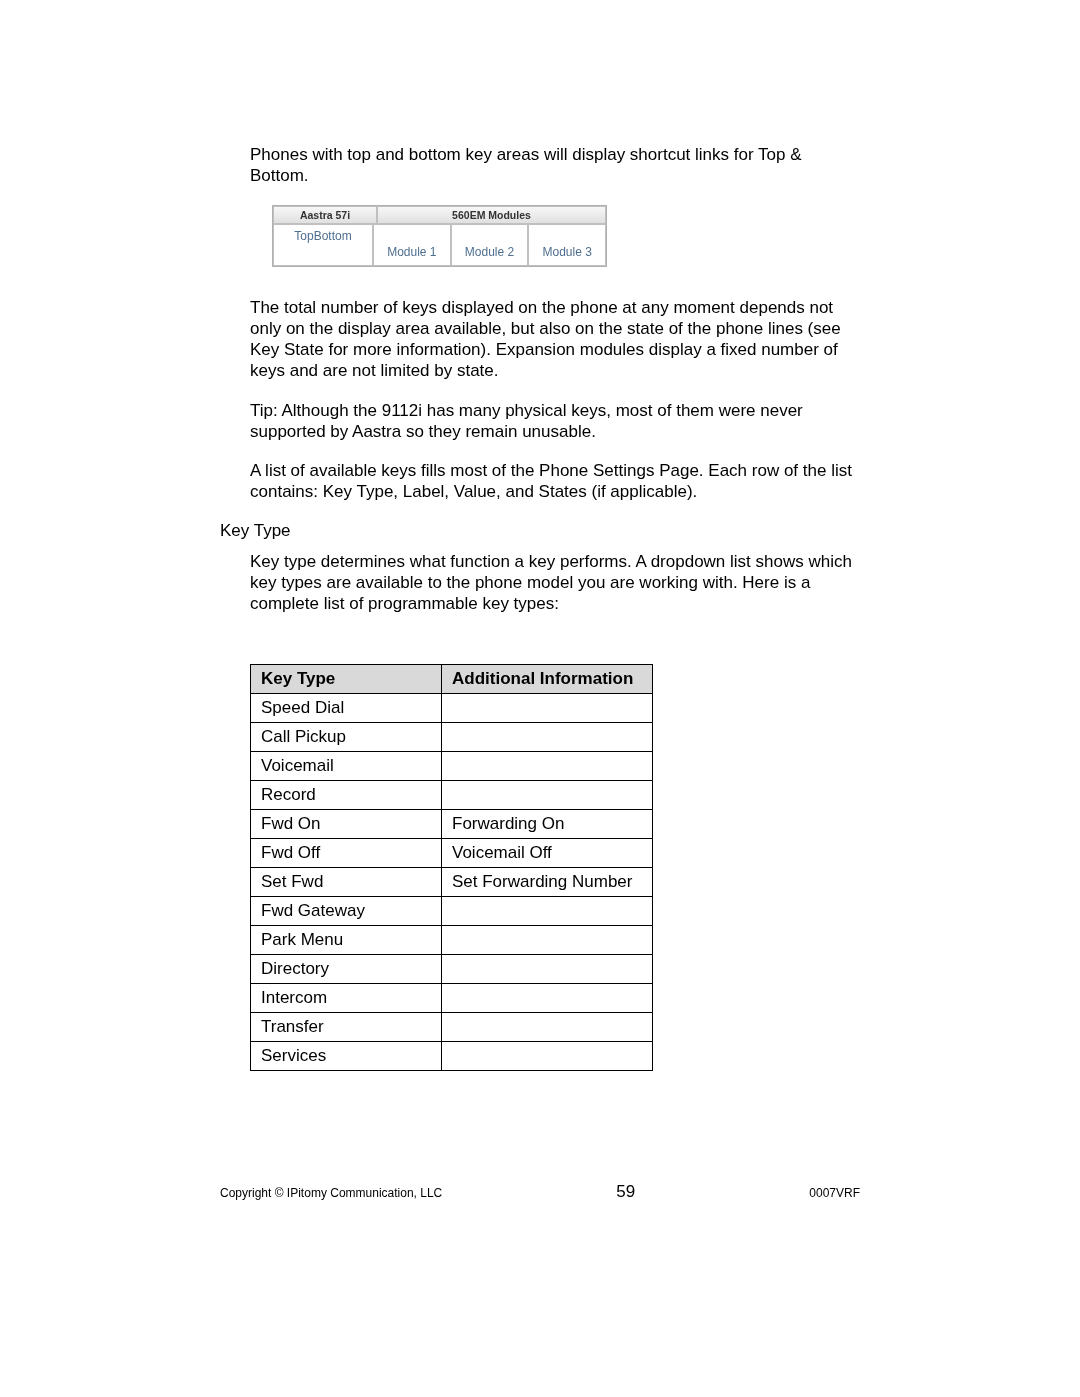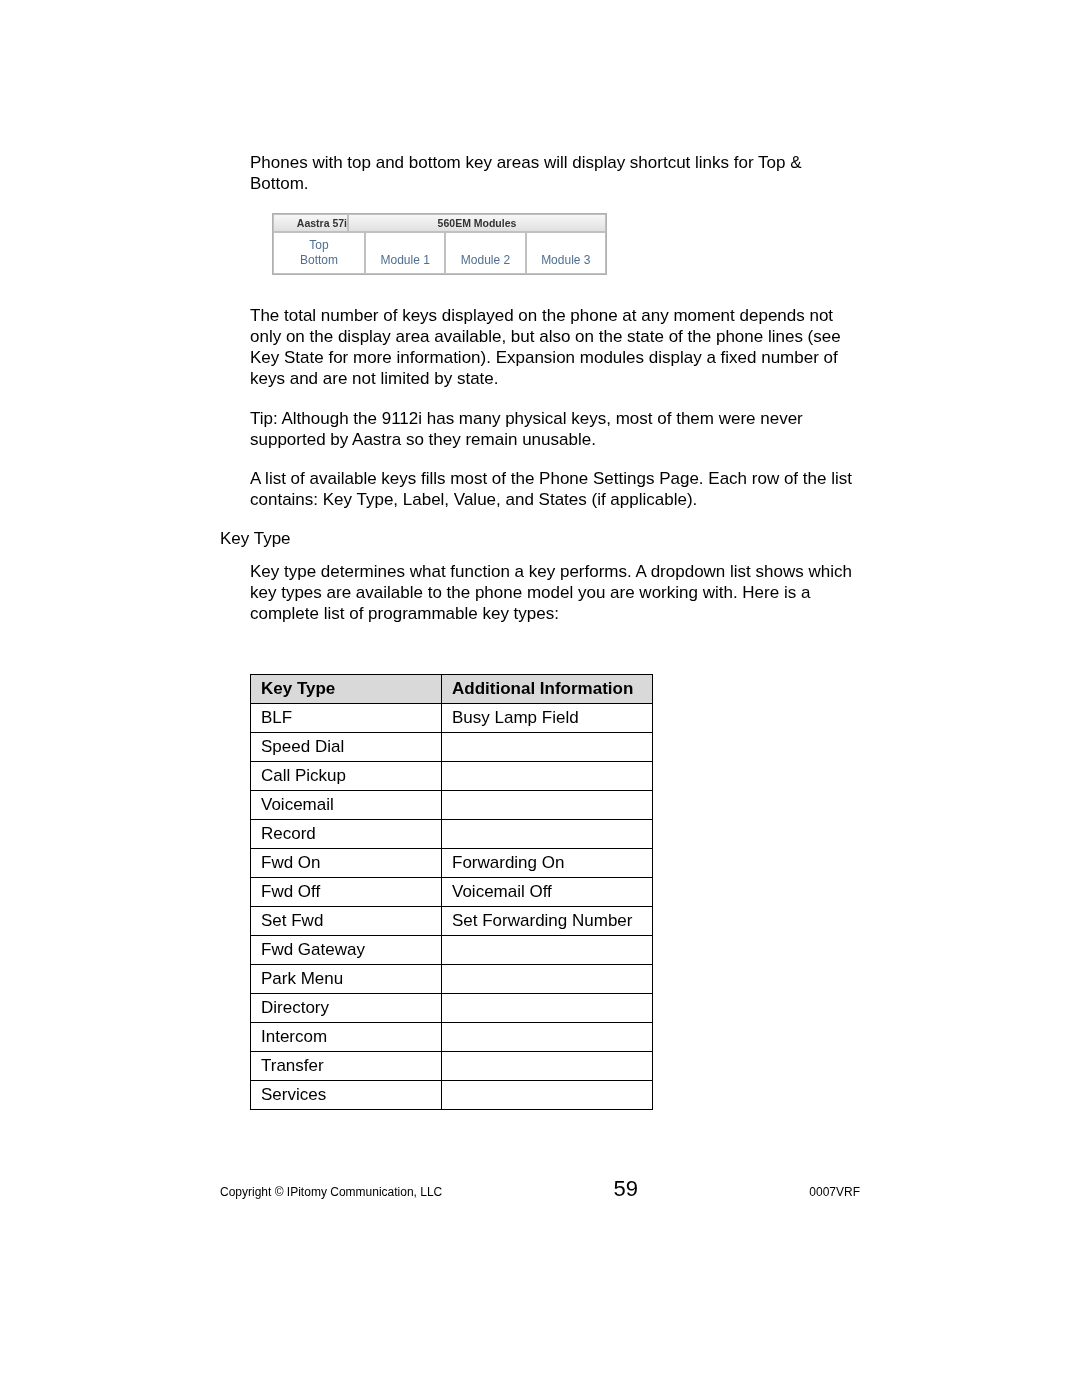--- a/index.html
+++ b/index.html
@@ -13,21 +13,21 @@
     width: 1080px;
     height: 1397px;
     position: relative;
     box-sizing: border-box;
     padding: 140px 220px 0 220px; 
   }
   .body-indent {
     margin-left: 30px;
   }
   p {
-    margin: 12px 0 18px 0;
+    margin: 4px 0 18px 0;
     font-size: 17px;
     line-height: 1.25;
   }
 
   
   .module-box {
     width: 333px;
     margin: 5px 0 30px 22px;
     border: 1px solid #b0b0b0;
     font-size: 12px;
@@ -41,27 +41,27 @@
     text-align: center;
   }
   .module-box .hdr {
     background: linear-gradient(#f7f7f7, #e0e0e0);
     font-weight: bold;
     color: #333;
     height: 18px;
     line-height: 16px;
     font-size: 10.5px;
   }
-  .module-box .hdr-left { width: 75px; text-align: right; }
+  .module-box .hdr-left { width: 104px; }
   .module-box .hdr-right { flex: 1; }
   .module-box .body { height: 42px; }
   .module-box .body .cell-left {
-    width: 92px;
-    display: flex;
-    flex-direction: column;
+    width: 100px;
+    display: flex;
+    flex-direction: row;
     justify-content: center;
     color: #4f6f90;
     font-size: 12px;
     line-height: 15px;
     padding: 4px 0;
   }
   .module-box .body .mod {
     flex: 1;
     display: flex;
     align-items: flex-end;
@@ -102,21 +102,21 @@
     left: 0;
     width: 100%;
     display: flex;
     justify-content: space-between;
     align-items: baseline;
     padding: 0 220px;
     box-sizing: border-box;
     font-size: 12px;
   }
   .footer .left { }
-  .footer .center { font-size: 22px; }
+  .footer .center { font-size: 17px; }
   .footer .right { }
 </style>
 </head>
 <body>
 
 <div class="page">
 
   <div class="body-indent">
 
     <p>Phones with top and bottom key areas will display shortcut links for Top &amp; Bottom.</p>
@@ -147,24 +147,20 @@
 
     <table class="keytypes">
       <thead>
         <tr>
           <th class="col-type">Key Type</th>
           <th class="col-info">Additional Information</th>
         </tr>
       </thead>
       <tbody>
           <tr>
-            <td>BLF</td>
-            <td>Busy Lamp Field</td>
-          </tr>
-          <tr>
             <td>Speed Dial</td>
             <td></td>
           </tr>
           <tr>
             <td>Call Pickup</td>
             <td></td>
           </tr>
           <tr>
             <td>Voicemail</td>
             <td></td>

